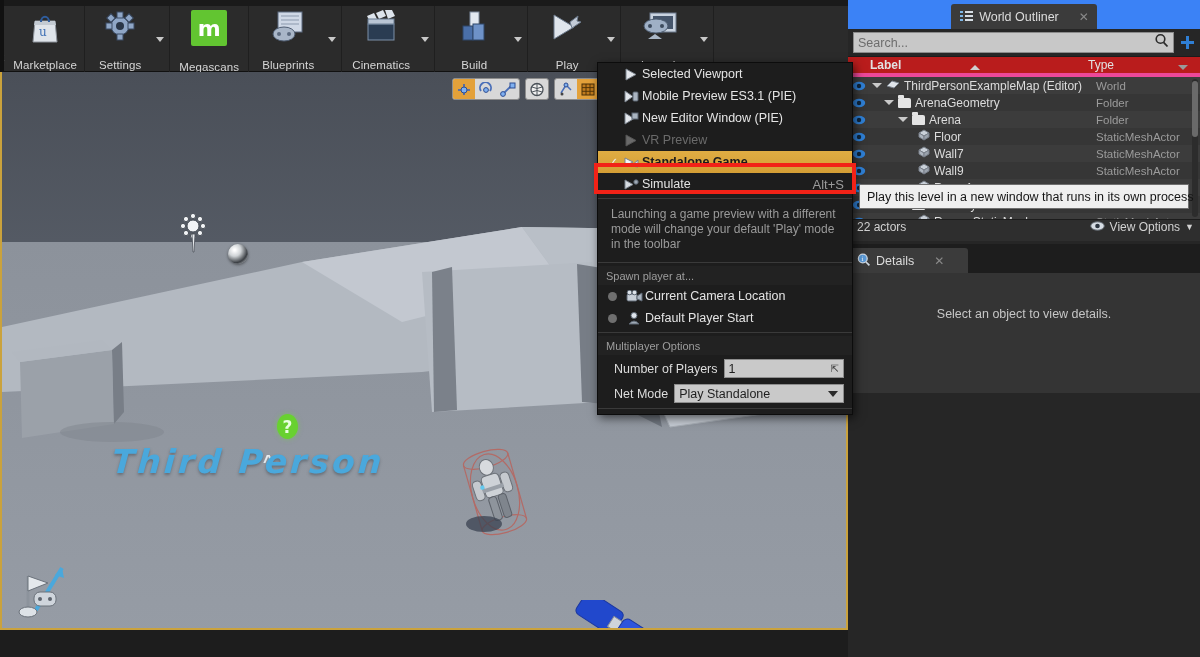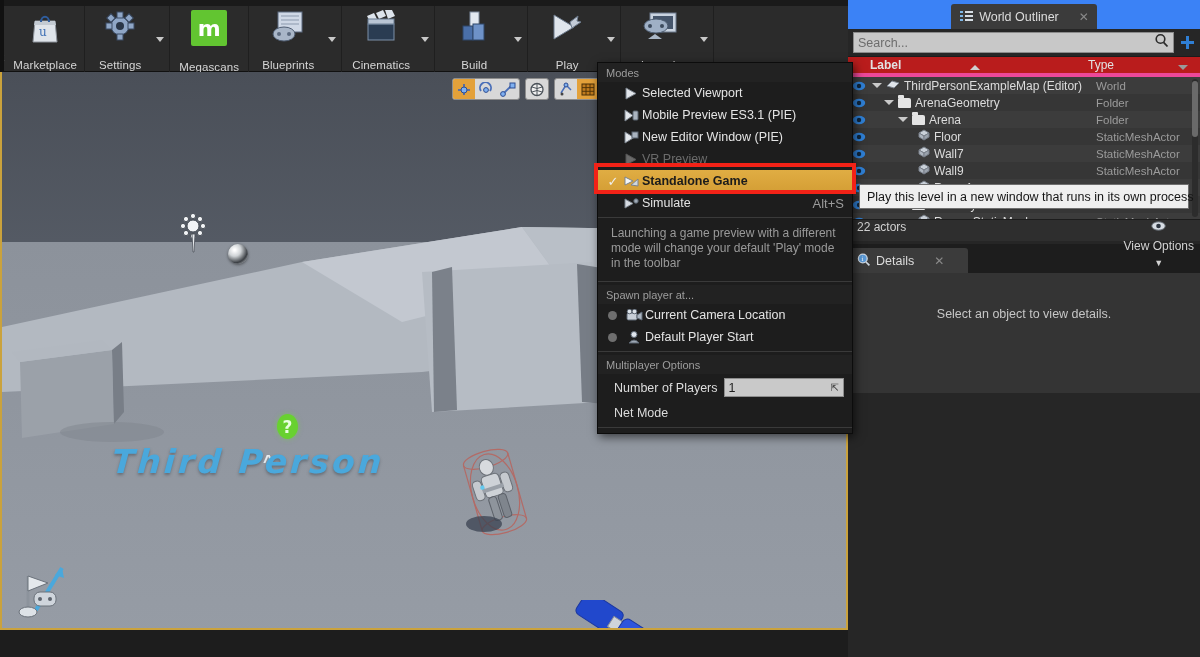--- a/index.html
+++ b/index.html
@@ -185,21 +185,21 @@
   .folder { width:13px;height:10px;background:#e4e4e4;border-radius:1px 2px 1px 1px; position:relative; }
   .folder:before { content:""; position:absolute; left:0; top:-3px; width:6px;height:3px;background:#e4e4e4;border-radius:1px 1px 0 0;}
   .scroll-track { position:absolute; right:2px; top:2px; width:6px; height:138px; background:#2c2c2c; border-radius:3px; }
   .scroll-thumb { position:absolute; right:2px; top:4px; width:6px; height:56px; background:#6a6a6a; border-radius:3px; }
 
   .ol-footer {
     height:22px; background:#2e2e2e; display:flex; align-items:flex-start; justify-content:space-between;
     padding:0 6px 0 9px; border-top:1px solid #1c1c1c;
   }
   .ol-footer .actors { color:#d2d2d2; font-size:12px; }
-  .ol-footer .viewopts { color:#d2d2d2; font-size:12px; display:flex; align-items:center; gap:5px; cursor:pointer;flex-direction:column; }
+  .ol-footer .viewopts { color:#d2d2d2; font-size:12px; display:flex; align-items:center; gap:5px; cursor:pointer; }
 
   .details-tabbar { height:29px; background:#1d1d1d; display:flex; align-items:flex-end; margin-top:3px; }
   .details-body { height:120px; background:#343434; display:flex; align-items:flex-start; justify-content:center; padding-top:34px; }
   .details-body span { color:#c6c6c6; font-size:12.5px; }
 
   
   .tooltip {
     position:absolute; left:859px; top:184px; width:330px; height:25px;
     background:#efefef; border:1px solid #6e6e6e;
     display:flex; align-items:center; padding:0 7px; z-index:95;
@@ -513,21 +513,20 @@
               <line x1="2" y1="5.6" x2="14" y2="5.6"></line>
                 <line x1="2" y1="9.3" x2="14" y2="9.3"></line>
             </g>
           </svg>
         </div>
       </div>
     </div>
   </div>
 
   <div class="menu">
-    <div class="menu-section">Modes</div>
 
     <div class="menu-item">
       <span class="chk"></span>
       <span class="mi-ico">
         <svg width="15" height="13" viewBox="0 0 15 13">
             <path d="M2 1 L12 6.5 L2 12 Z" fill="#e3e7ec" stroke="#7b838d"></path>
           </svg>
       </span>
       <span class="mi-label">Selected Viewport</span>
     </div>
@@ -623,20 +622,24 @@
     <div class="mp-row">
       <span class="mp-label">Number of Players</span>
       <span class="mp-field">
         <span>1</span>
         <span class="spin">⇱</span>
       </span>
     </div>
 
     <div class="mp-row">
       <span class="mp-label">Net Mode</span>
+      <span class="mp-field">
+        <span>Play Standalone</span>
+        <span class="dd-arrow"></span>
+      </span>
     </div>
 
     <div class="menu-sep"></div>
   </div>
 
   <div class="annot"></div>
 
   <div class="right">
 
     <div class="panel-tabbar">

